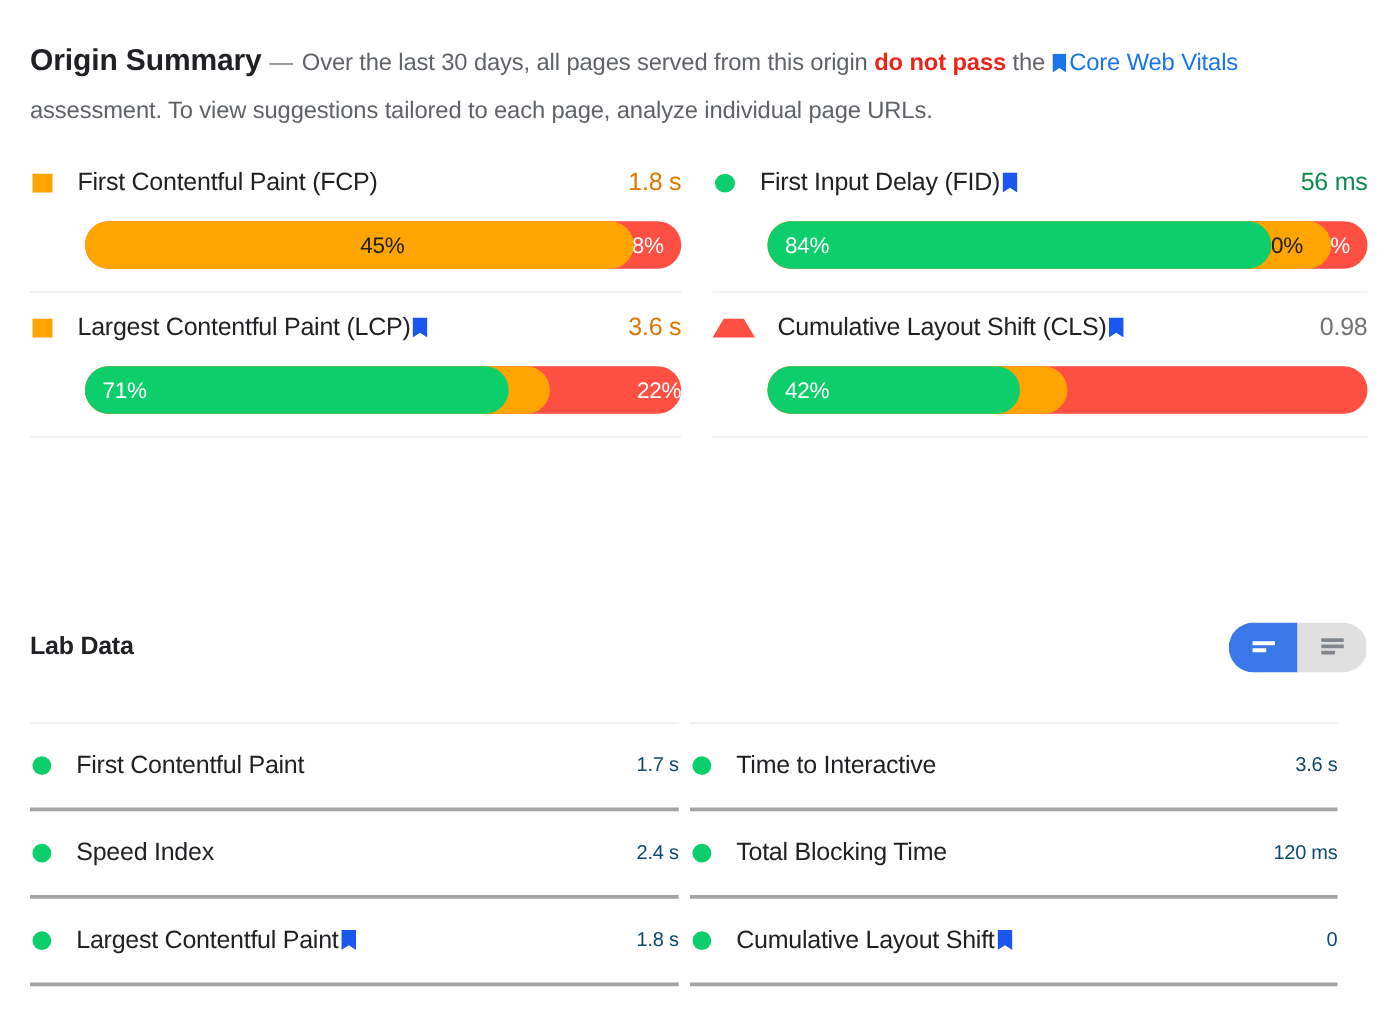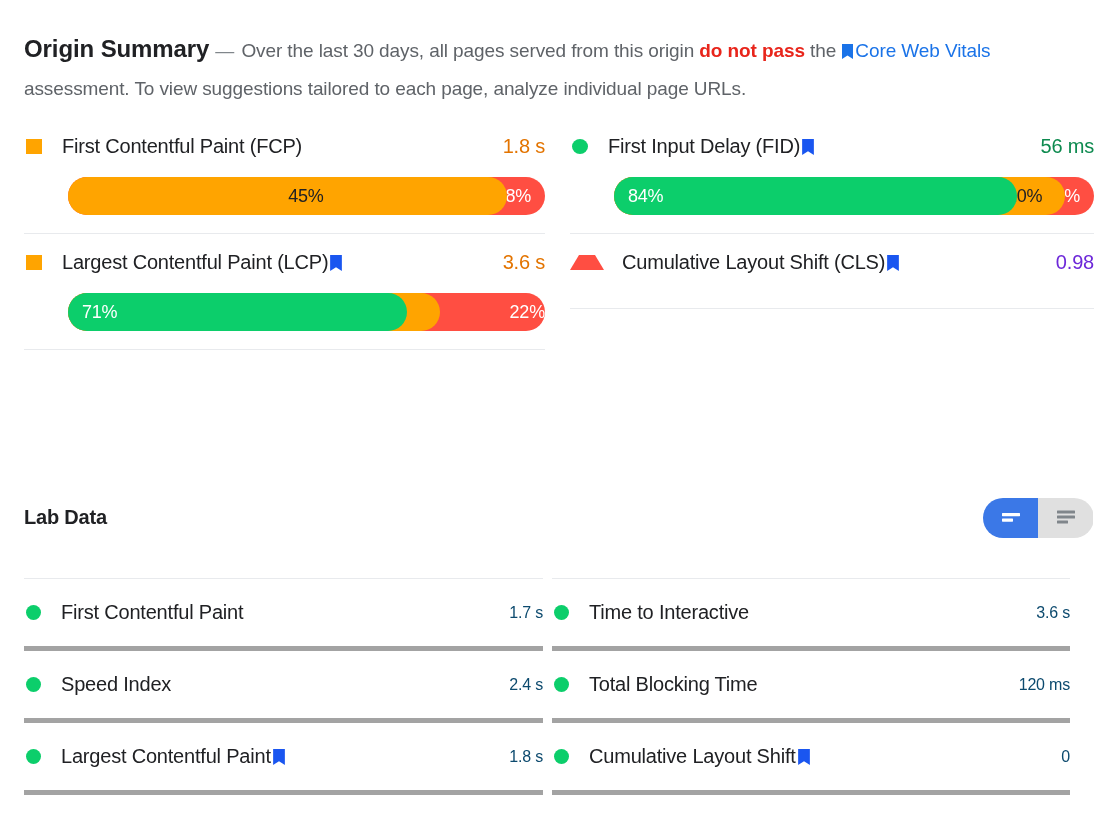--- a/index.html
+++ b/index.html
@@ -128,21 +128,21 @@
   }
   .metric-value {
     margin-left: auto;
     font-size: 20px;
     font-weight: normal;
     white-space: nowrap;
     letter-spacing: -0.2px;
   }
   .v-pass    { color: #0d8a4f; text-align: right; }
   .v-average { color: #e37400; }
-  .v-fail    { color: #6d28d9; }
+  .v-fail    { color: #737373; }
 
   
   .dist {
     position: relative;
     height: 38px;
     margin: 3px 0 0 44px;
   }
   .dist-track {
     position: relative;
     height: 38px;
@@ -218,21 +218,21 @@
     width: 1070px;
   }
   .lab-col { position: absolute; top: 0; }
   .lab-col.left  { left: 0px;   width: 519px; }
   .lab-col.right { left: 528px; width: 518px; }
 
   .lab-row {
     display: flex;
     align-items: center;
     height: 67px;
-    border-bottom: 5px solid #a3a3a3;
+    border-bottom: 3px solid #a3a3a3;
   }
   .lab-row:first-child { border-top: 1px solid #e8eaed; }
   .lab-dot {
     width: 15px; height: 15px;
     border-radius: 50%;
     background: #0cce6b;
     flex: 0 0 15px;
     margin-left: 2px;
     margin-right: 20px;
   }
@@ -336,20 +336,33 @@
         <div class="metric-divider"></div>
       </div>
 
       <div class="metric-block">
         <div class="metric-head">
           <div class="metric-icon fail"></div>
           <div class="metric-name"><span>Cumulative Layout Shift (CLS)</span><span class="bookmark-inline"><svg width="12" height="16" viewBox="0 0 11 15">
                   <path d="M0 0 h11 v15 l-5.5 -3.6 L0 15 Z" fill="#1a56f0"></path>
                 </svg></span></div>
           <div class="metric-value v-fail">0.98</div>
+        </div>
+        <div class="dist">
+          <div class="dist-track">
+            <div class="seg poor" style="left:0;right:0">
+                <span style="padding-left:14px">50%</span>
+              </div>
+            <div class="seg avg" style="left:0;width:50%">
+                <span style="margin-left:42%">8%</span>
+              </div>
+            <div class="seg good" style="left:0;width:42%">
+                <span>42%</span>
+              </div>
+          </div>
         </div>
         <div class="metric-divider"></div>
       </div>
 
     </div>
   </div>
 
   <div class="lab-header">
     <div class="lab-title">Lab Data</div>
     <div class="view-toggle">

